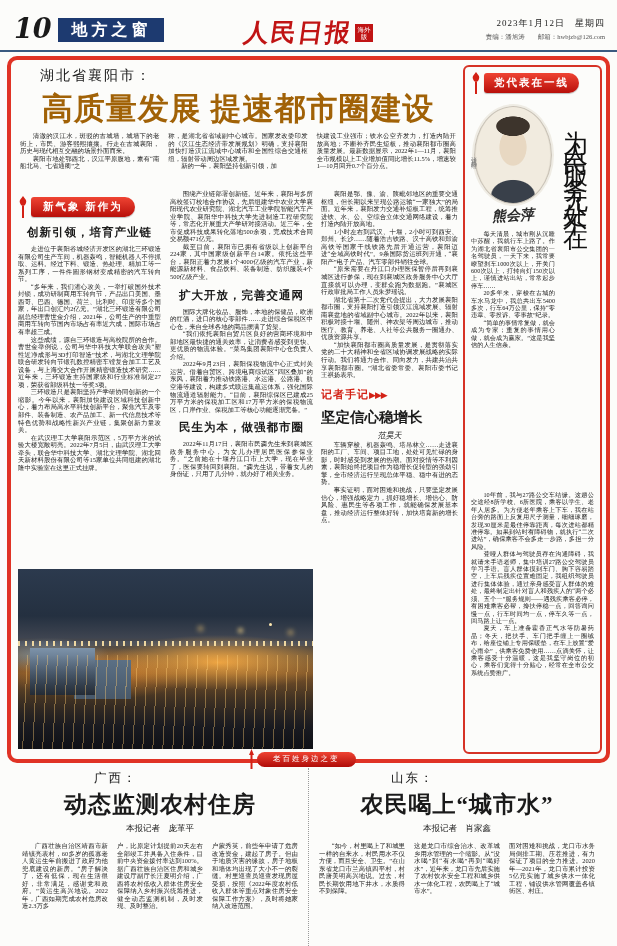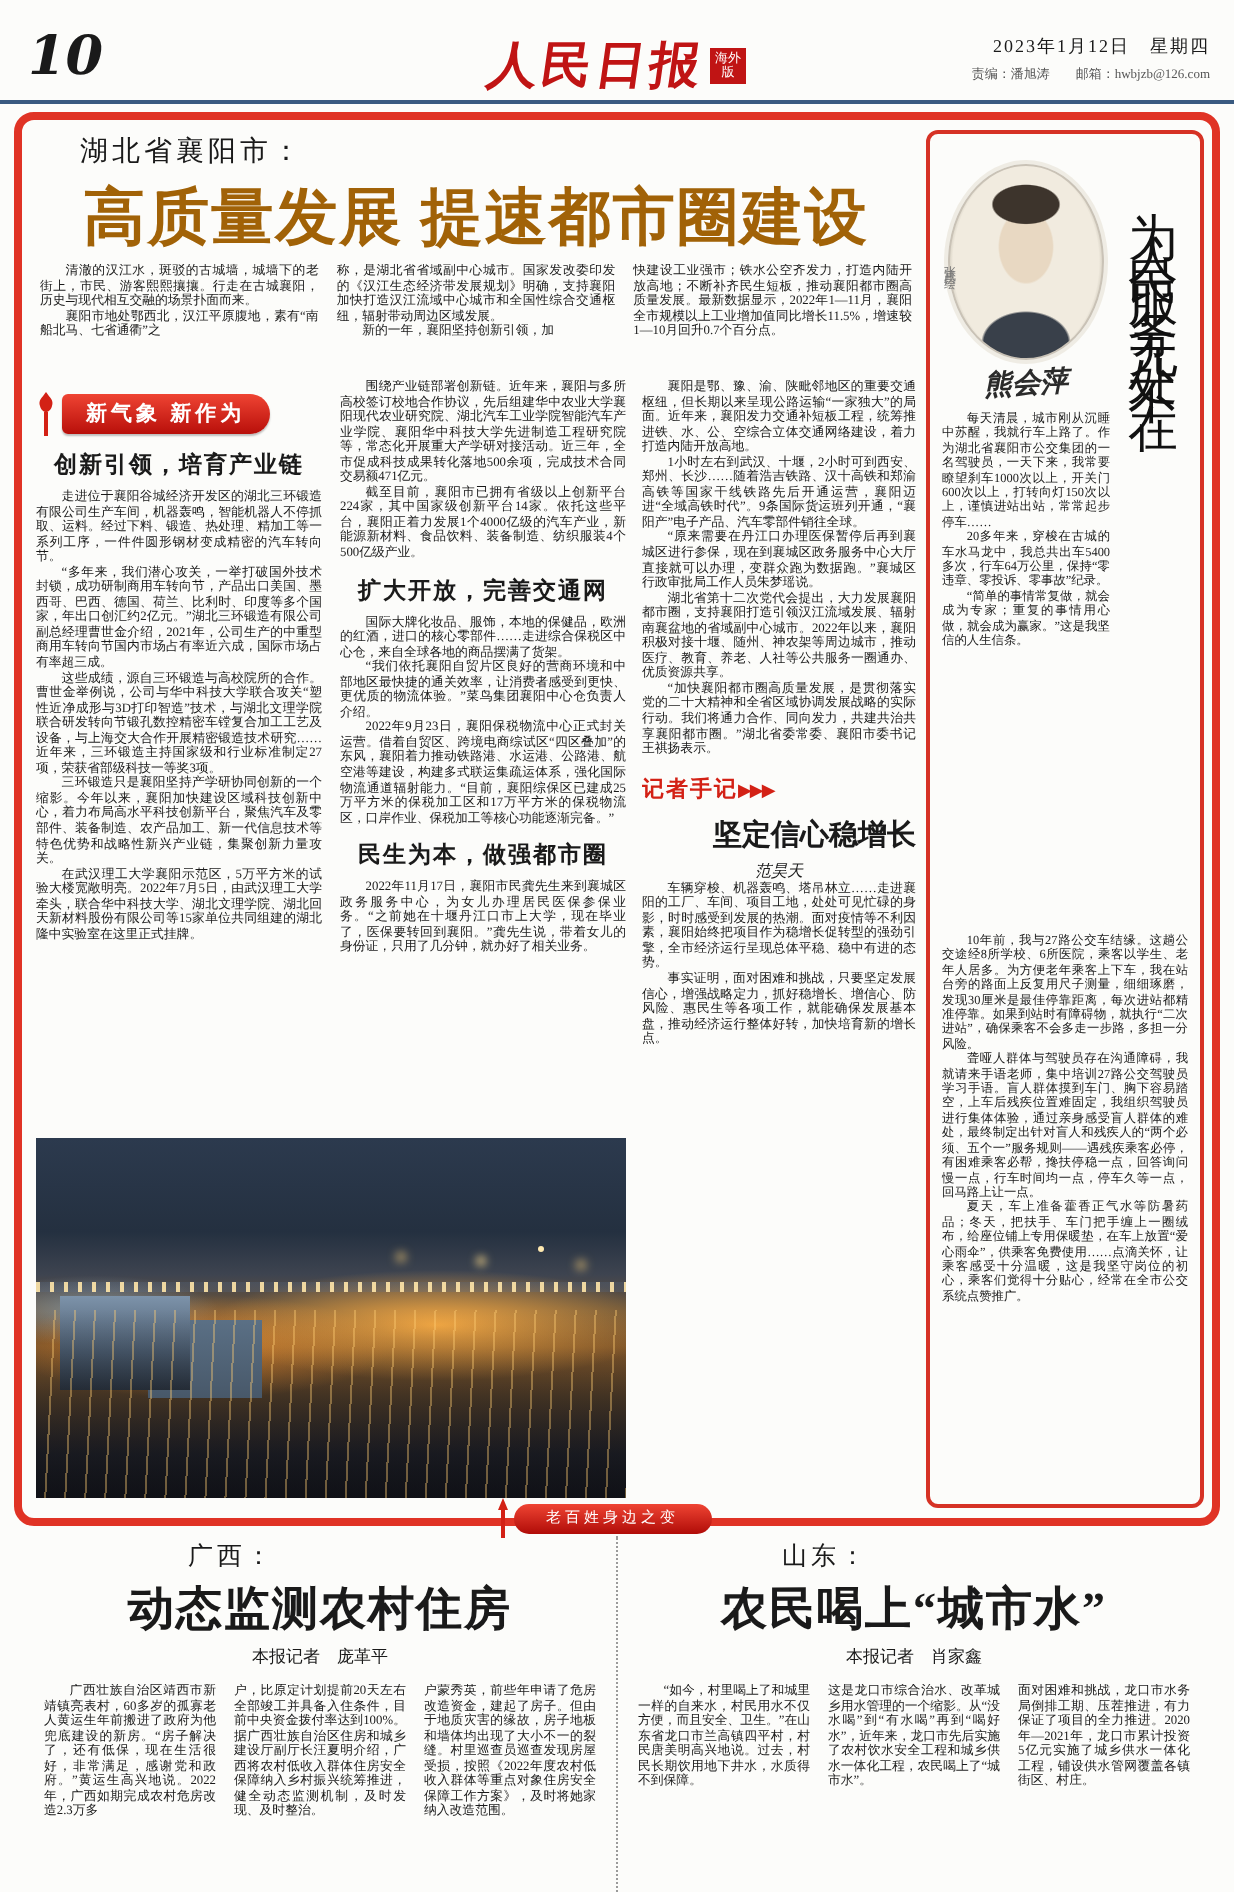--- a/index.html
+++ b/index.html
@@ -56,21 +56,21 @@
      background:repeating-linear-gradient(90deg,rgba(255,230,170,.9) 0 2px,rgba(90,110,140,.25) 2px 7px);}
   .ph-build{position:absolute;left:4%;top:44%;width:22%;height:26%;
      background:linear-gradient(180deg,#7d93aa,#4a5b6e 60%,#2c3642);box-shadow:40px 8px 0 -4px #5d7389;}
   .ph-lamp{position:absolute;right:14%;top:30%;width:3px;height:3px;border-radius:50%;
      background:#ffe9b0;box-shadow:-30px 6px 4px 1px rgba(255,220,140,.8),-70px 4px 5px 1px rgba(255,210,120,.7),20px 8px 5px 1px rgba(255,210,120,.7);}
   
   .c3{width:137px;overflow:hidden;}
   .note{margin-top:8px;}
   .note-label{color:#d32115;font-weight:bold;font-size:11px;letter-spacing:1px;}
   .note-label .arr{font-size:9px;letter-spacing:-1px;}
-  .note-title{text-align:right;font-size:14.5px;font-weight:bold;margin:6px 0 3px;}
+  .note-title{text-align:left;font-size:14.5px;font-weight:bold;margin:6px 0 3px;}
   .note-author{text-align:center;font-size:8px;margin:0 0 0;font-style:italic;}
   
   .sidebar{flex:1;border:2px solid #d63225;border-radius:6px;box-sizing:border-box;
            padding:5px 6px;overflow:hidden;position:relative;}
   .sb-badgerow{display:flex;align-items:center;margin-bottom:2px;}
   .sb-rib{background:linear-gradient(180deg,#ef4433,#b80f0a);color:#fff;font-weight:bold;
           font-size:10.5px;letter-spacing:2px;padding:3px 10px;border-radius:3px 10px 10px 3px;
           box-shadow:0 1px 1px rgba(0,0,0,.25);}
   .sb-top{display:flex;height:392px;overflow:hidden;}
   .sb-left{width:92px;position:relative;}
@@ -107,20 +107,21 @@
 <body>
 
 <div class="page">
 
   <div class="hdr">
     <div class="masthead">
       <span class="mast-name">人民日报</span><span class="mast-badge">海外版</span>
     </div>
     <div class="hdr-inner">
       <span class="pagenum">10</span>
+      <span class="secbox">地方之窗</span>
       <span class="dateblk">
         <div class="date1">2023年1月12日　星期四</div>
         <div class="date2">责编：潘旭涛　　邮箱：hwbjzb@126.com</div>
       </span>
     </div>
   </div>
   <div class="hdr-rule"></div>
 
   <div class="redbox">
 
@@ -196,20 +197,27 @@
             <div class="note-title">坚定信心稳增长</div>
             <div class="note-author">范昊天</div>
             <p class="bt">车辆穿梭、机器轰鸣、塔吊林立……走进襄阳的工厂、车间、项目工地，处处可见忙碌的身影，时时感受到发展的热潮。面对疫情等不利因素，襄阳始终把项目作为稳增长促转型的强劲引擎，全市经济运行呈现总体平稳、稳中有进的态势。</p>
             <p class="bt">事实证明，面对困难和挑战，只要坚定发展信心，增强战略定力，抓好稳增长、增信心、防风险、惠民生等各项工作，就能确保发展基本盘，推动经济运行整体好转，加快培育新的增长点。</p>
           </div>
         </div>
       </div>
     </div>
 
     <aside class="sidebar">
+      <div class="sb-badgerow">
+        <svg class="torch" viewBox="0 0 10 22">
+          <path d="M5 0 C7 3 9 4 8 7 C7.5 9 6 10 5 10 C4 10 2.5 9 2 7 C1 4 3 3 5 0 Z" fill="#d32115"></path>
+          <rect x="4" y="10" width="2" height="12" fill="#d32115"></rect>
+        </svg>
+        <span class="sb-rib">党代表在一线</span>
+      </div>
       <div class="sb-top">
         <div class="sb-left">
           <div class="artist">张武昌绘</div>
           <div class="portrait"></div>
           <div class="signature">熊会萍</div>
           <p class="bt">每天清晨，城市刚从沉睡中苏醒，我就行车上路了。作为湖北省襄阳市公交集团的一名驾驶员，一天下来，我常要瞭望刹车1000次以上，开关门600次以上，打转向灯150次以上，谨慎进站出站，常常起步停车……</p>
           <p class="bt">20多年来，穿梭在古城的车水马龙中，我总共出车5400多次，行车64万公里，保持“零违章、零投诉、零事故”纪录。</p>
           <p class="bt">“简单的事情常复做，就会成为专家；重复的事情用心做，就会成为赢家。”这是我坚信的人生信条。</p>
         </div>
         <div class="sb-vtitle">为人民服务无处不在</div>

